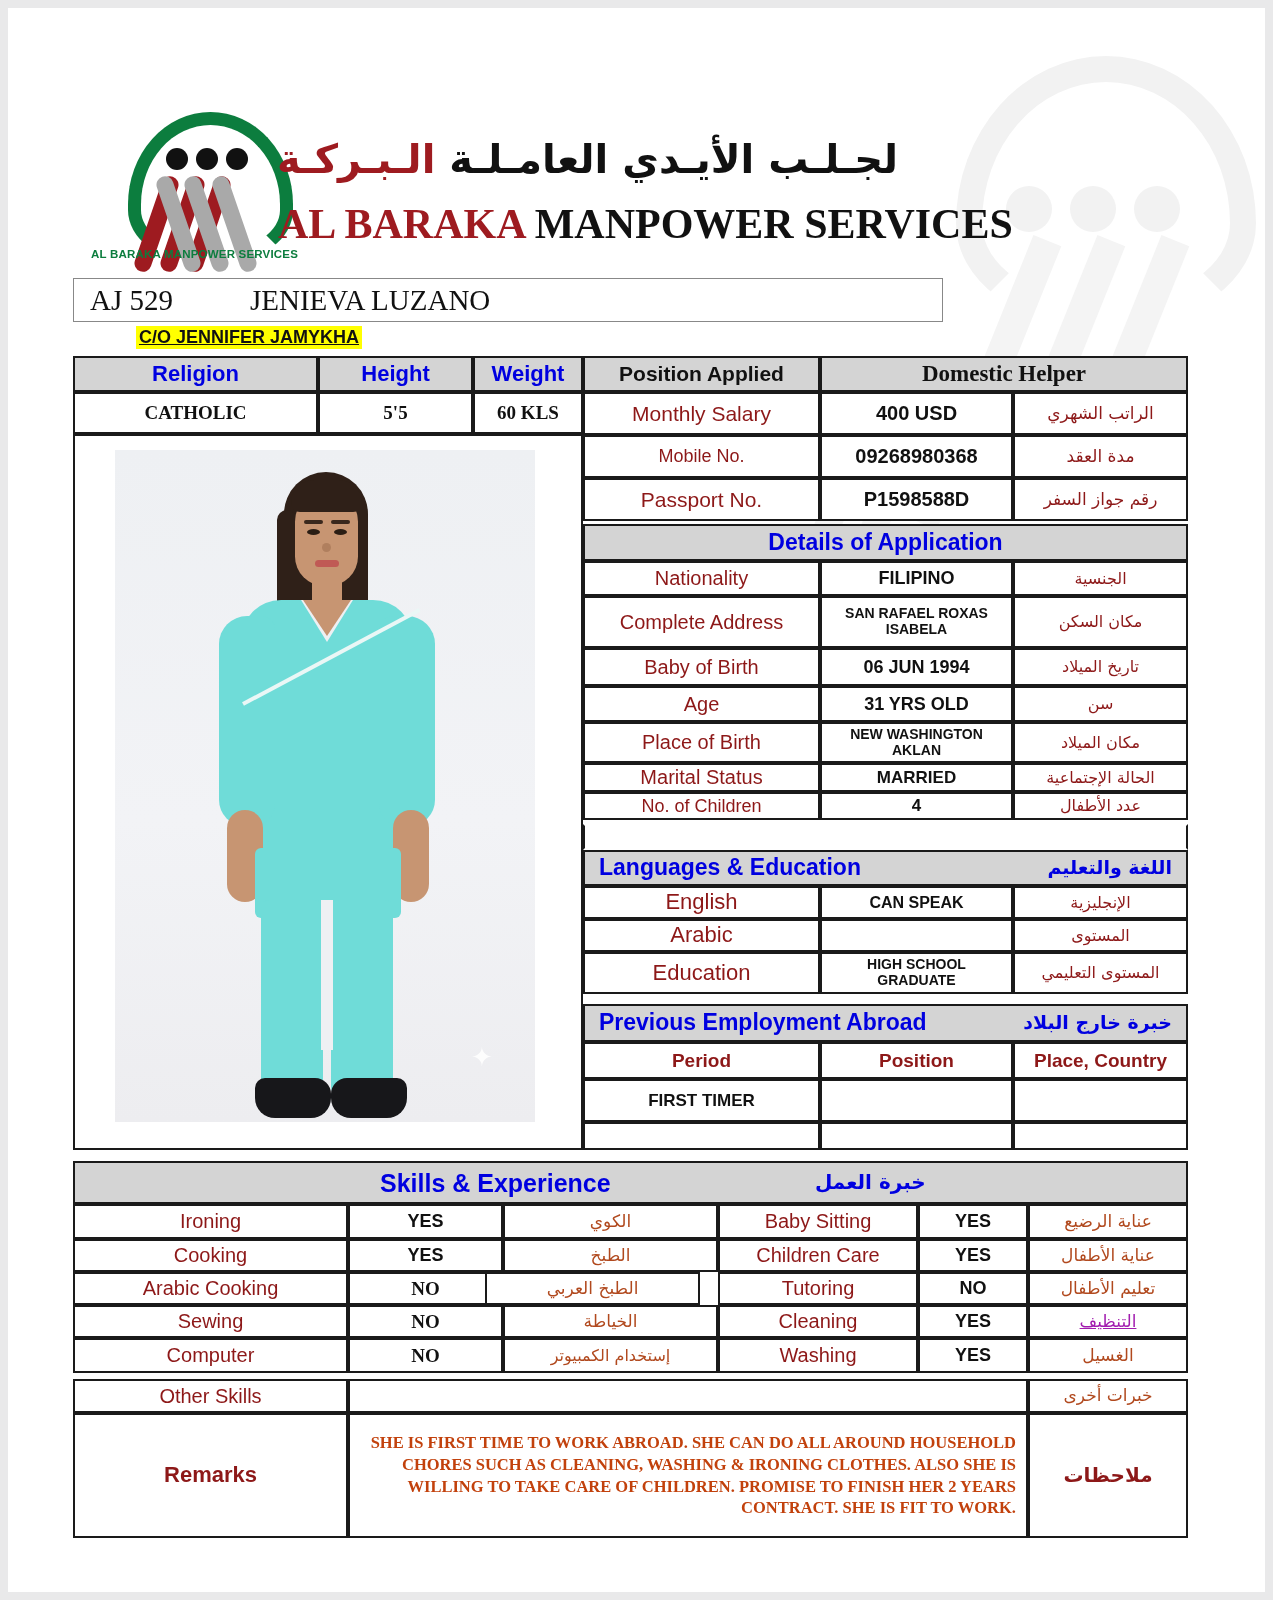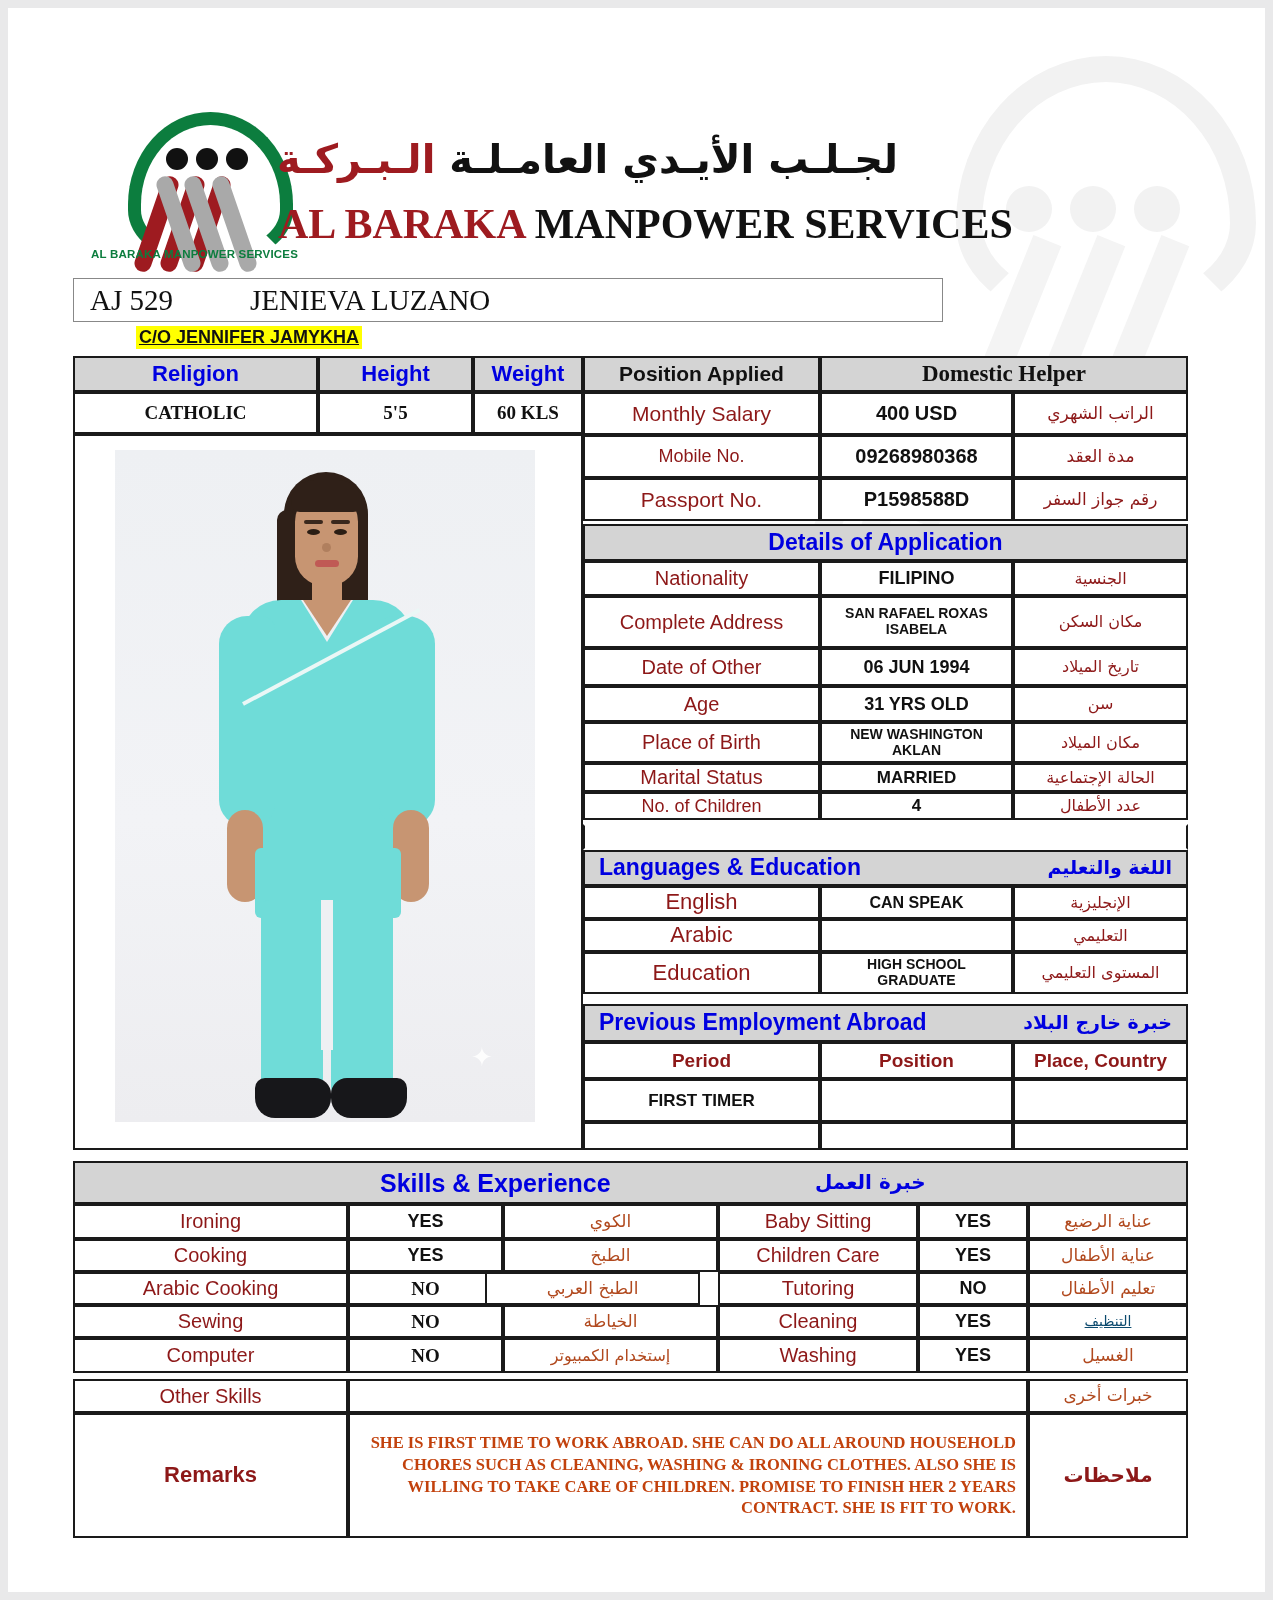--- a/index.html
+++ b/index.html
@@ -228,21 +228,21 @@
 
   <div class="cell sans maroon f20" style="left:575px; top:553px; width:237px; height:35px;">Nationality</div>
   <div class="cell sans black bold f18" style="left:812px; top:553px; width:193px; height:35px;">FILIPINO</div>
   <div class="cell ar maroon f16" style="left:1005px; top:553px; width:175px; height:35px;">الجنسية</div>
 
   <div class="cell sans maroon f20" style="left:575px; top:588px; width:237px; height:52px;">Complete Address</div>
   <div class="cell sans black bold f14" style="left:812px; top:588px; width:193px; height:52px; white-space:pre-line;">SAN RAFAEL ROXAS
 ISABELA</div>
   <div class="cell ar maroon f16" style="left:1005px; top:588px; width:175px; height:52px;">مكان السكن</div>
 
-  <div class="cell sans maroon f20" style="left:575px; top:640px; width:237px; height:38px;">Date of Other</div>
+  <div class="cell sans maroon f20" style="left:575px; top:640px; width:237px; height:38px;">Baby of Birth</div>
   <div class="cell sans black bold f18" style="left:812px; top:640px; width:193px; height:38px;">06 JUN 1994</div>
   <div class="cell ar maroon f16" style="left:1005px; top:640px; width:175px; height:38px;">تاريخ الميلاد</div>
 
   <div class="cell sans maroon f20" style="left:575px; top:678px; width:237px; height:36px;">Age</div>
   <div class="cell sans black bold f18" style="left:812px; top:678px; width:193px; height:36px;">31 YRS OLD</div>
   <div class="cell ar maroon f16" style="left:1005px; top:678px; width:175px; height:36px;">سن</div>
 
   <div class="cell sans maroon f20" style="left:575px; top:714px; width:237px; height:41px;">Place of Birth</div>
   <div class="cell sans black bold f14" style="left:812px; top:714px; width:193px; height:41px; white-space:pre-line;">NEW WASHINGTON
 AKLAN</div>
@@ -262,21 +262,21 @@
     <span class="sans blue f23">Languages &amp; Education</span>
     <span class="ar blue f19">اللغة والتعليم</span>
   </div>
 
   <div class="cell sans maroon f22" style="left:575px; top:878px; width:237px; height:33px;">English</div>
   <div class="cell sans black bold f16" style="left:812px; top:878px; width:193px; height:33px;">CAN SPEAK</div>
   <div class="cell ar maroon f16" style="left:1005px; top:878px; width:175px; height:33px;">الإنجليزية</div>
 
   <div class="cell sans maroon f22" style="left:575px; top:911px; width:237px; height:33px;">Arabic</div>
   <div class="cell sans black bold f16" style="left:812px; top:911px; width:193px; height:33px;"></div>
-  <div class="cell ar maroon f16" style="left:1005px; top:911px; width:175px; height:33px;">التعليمي</div>
+  <div class="cell ar maroon f16" style="left:1005px; top:911px; width:175px; height:33px;">المستوى</div>
 
   <div class="cell sans maroon f22" style="left:575px; top:944px; width:237px; height:42px;">Education</div>
   <div class="cell sans black bold f14" style="left:812px; top:944px; width:193px; height:42px; white-space:pre-line;">HIGH SCHOOL
 GRADUATE</div>
   <div class="cell ar maroon f16" style="left:1005px; top:944px; width:175px; height:42px;">المستوى التعليمي</div>
 
   <div class="cell hdr" style="left:575px; top:996px; width:605px; height:38px; justify-content:space-between; padding:0 14px;">
     <span class="sans blue f23">Previous Employment Abroad</span>
     <span class="ar blue f19 bold">خبرة خارج البلاد</span>
   </div>
@@ -317,21 +317,21 @@
   <div class="cell ar" style="left:477px; top:1264px; width:215px; height:33px; color:#b1491e; font-size:17px;">الطبخ العربي</div>
   <div class="cell sans maroon f20" style="left:710px; top:1264px; width:200px; height:33px;">Tutoring</div>
   <div class="cell sans black bold f18" style="left:910px; top:1264px; width:110px; height:33px;">NO</div>
   <div class="cell ar" style="left:1020px; top:1264px; width:160px; height:33px; color:#b1491e; font-size:17px;">تعليم الأطفال</div>
 
   <div class="cell sans maroon f20" style="left:65px;  top:1297px; width:275px; height:33px;">Sewing</div>
   <div class="cell serif black bold f19" style="left:340px; top:1297px; width:155px; height:33px;">NO</div>
   <div class="cell ar" style="left:495px; top:1297px; width:215px; height:33px; color:#b1491e; font-size:17px;">الخياطة</div>
   <div class="cell sans maroon f20" style="left:710px; top:1297px; width:200px; height:33px;">Cleaning</div>
   <div class="cell sans black bold f18" style="left:910px; top:1297px; width:110px; height:33px;">YES</div>
-  <div class="cell ar" style="left:1020px; top:1297px; width:160px; height:33px; color:#0c4a6e; font-size:14px; text-decoration:underline;">التنظيف</div>
+  <div class="cell ar" style="left:1020px; top:1297px; width:160px; height:33px; color:#a21caf; font-size:17px; text-decoration:underline;">التنظيف</div>
 
   <div class="cell sans maroon f20" style="left:65px;  top:1330px; width:275px; height:35px;">Computer</div>
   <div class="cell serif black bold f19" style="left:340px; top:1330px; width:155px; height:35px;">NO</div>
   <div class="cell ar" style="left:495px; top:1330px; width:215px; height:35px; color:#b1491e; font-size:16px;">إستخدام الكمبيوتر</div>
   <div class="cell sans maroon f20" style="left:710px; top:1330px; width:200px; height:35px;">Washing</div>
   <div class="cell sans black bold f18" style="left:910px; top:1330px; width:110px; height:35px;">YES</div>
   <div class="cell ar" style="left:1020px; top:1330px; width:160px; height:35px; color:#b1491e; font-size:17px;">الغسيل</div>
 
   <div class="cell sans maroon f20" style="left:65px;  top:1371px; width:275px; height:34px;">Other Skills</div>
   <div class="cell sans black f18" style="left:340px; top:1371px; width:680px; height:34px;"></div>

